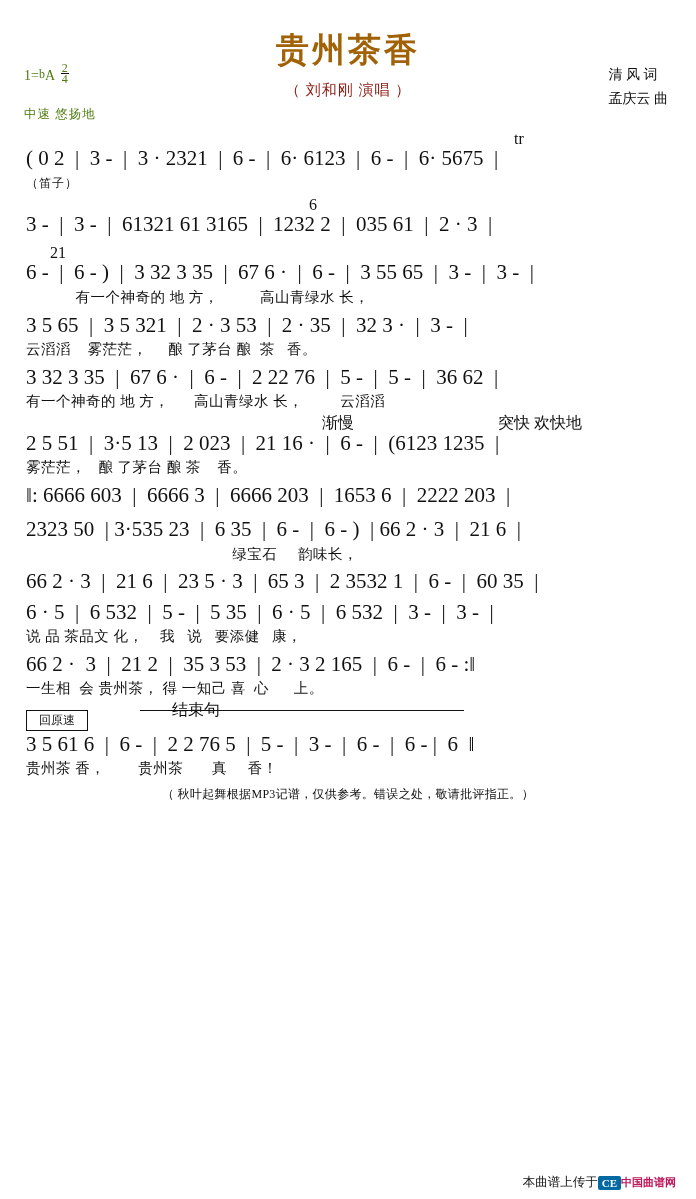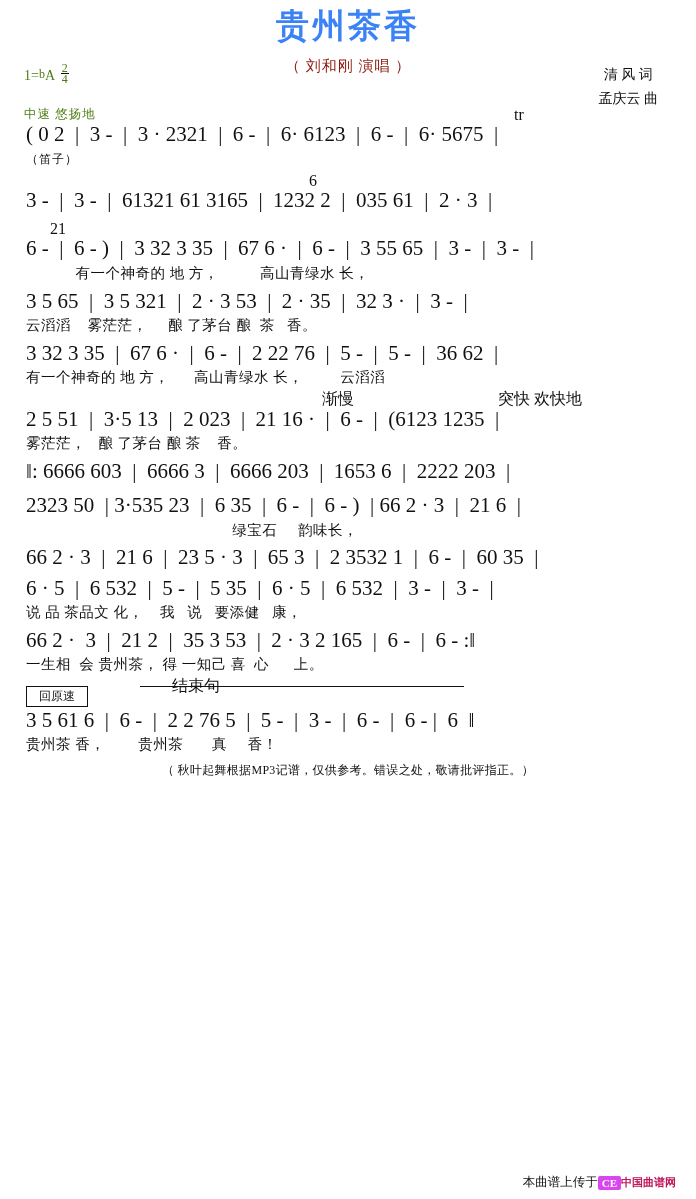--- a/index.html
+++ b/index.html
@@ -15,23 +15,23 @@
     position:relative;
     width:696px;height:1199px;
     box-sizing:border-box;
     padding:0 22px;
   }
   
   .title{
     text-align:center;
     font-size:33px;
     font-weight:bold;
-    color:#3b82f6;
+    color:#a16207;
     letter-spacing:3px;
-    padding-top:4px;
+    padding-top:28px;
     font-family:"Liberation Serif", serif;
   }
   .subtitle{
     text-align:center;
     font-size:15px;
     color:#8b1a10;
     margin-top:8px;
     letter-spacing:1px;
   }
   .meta-left{
@@ -49,24 +49,24 @@
     line-height:0.85;
     font-size:12px;
     vertical-align:-3px;
     margin-left:3px;
   }
   .frac .num{display:block;border-bottom:1px solid #111;padding:0 1px;}
   .frac .den{display:block;padding:0 1px;}
   .tempo{font-size:12.5px;letter-spacing:1px;margin-top:18px;}
   .meta-right{
     position:absolute;
-    right:38px; top:63px;
+    right:28px; top:63px;
     font-size:14px;
     line-height:1.7;
-    text-align:center;
+    text-align:left;
   }
   
   .score{
     margin-top:30px;
   }
   .line{
     position:relative;
     margin-bottom:2px;
   }
   .notes{
@@ -106,21 +106,21 @@
   }
   .site{
     position:absolute;
     right:20px; bottom:8px;
     font-size:12.5px;
     display:flex;
     align-items:center;
   }
   .site .logo{
     display:inline-block;
-    background:#d946ef;
+    background:#0369a1;
     color:#fff;
     font-size:11px;
     padding:1px 4px;
     border-radius:2px;
     font-weight:bold;
   }
   .site .redtxt{color:#be185d;font-weight:bold;font-size:11px;}
   .endbox{
     display:inline-block;
     border:1px solid #111;

